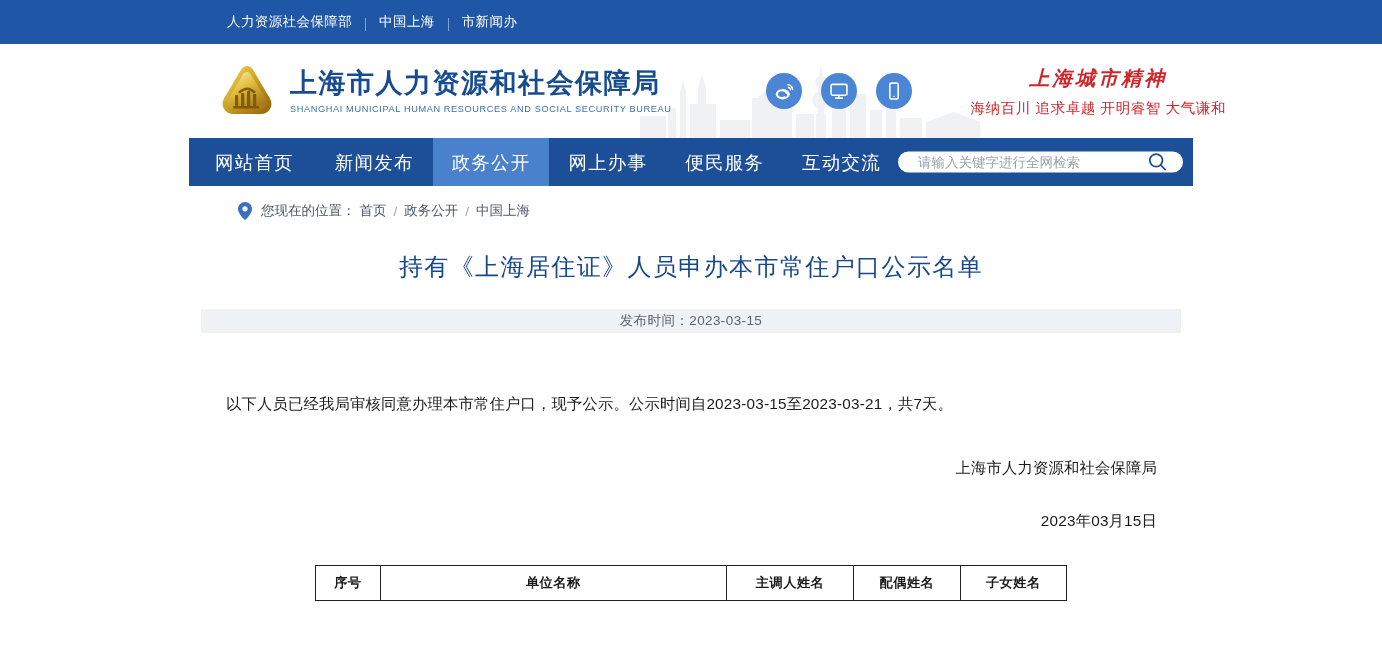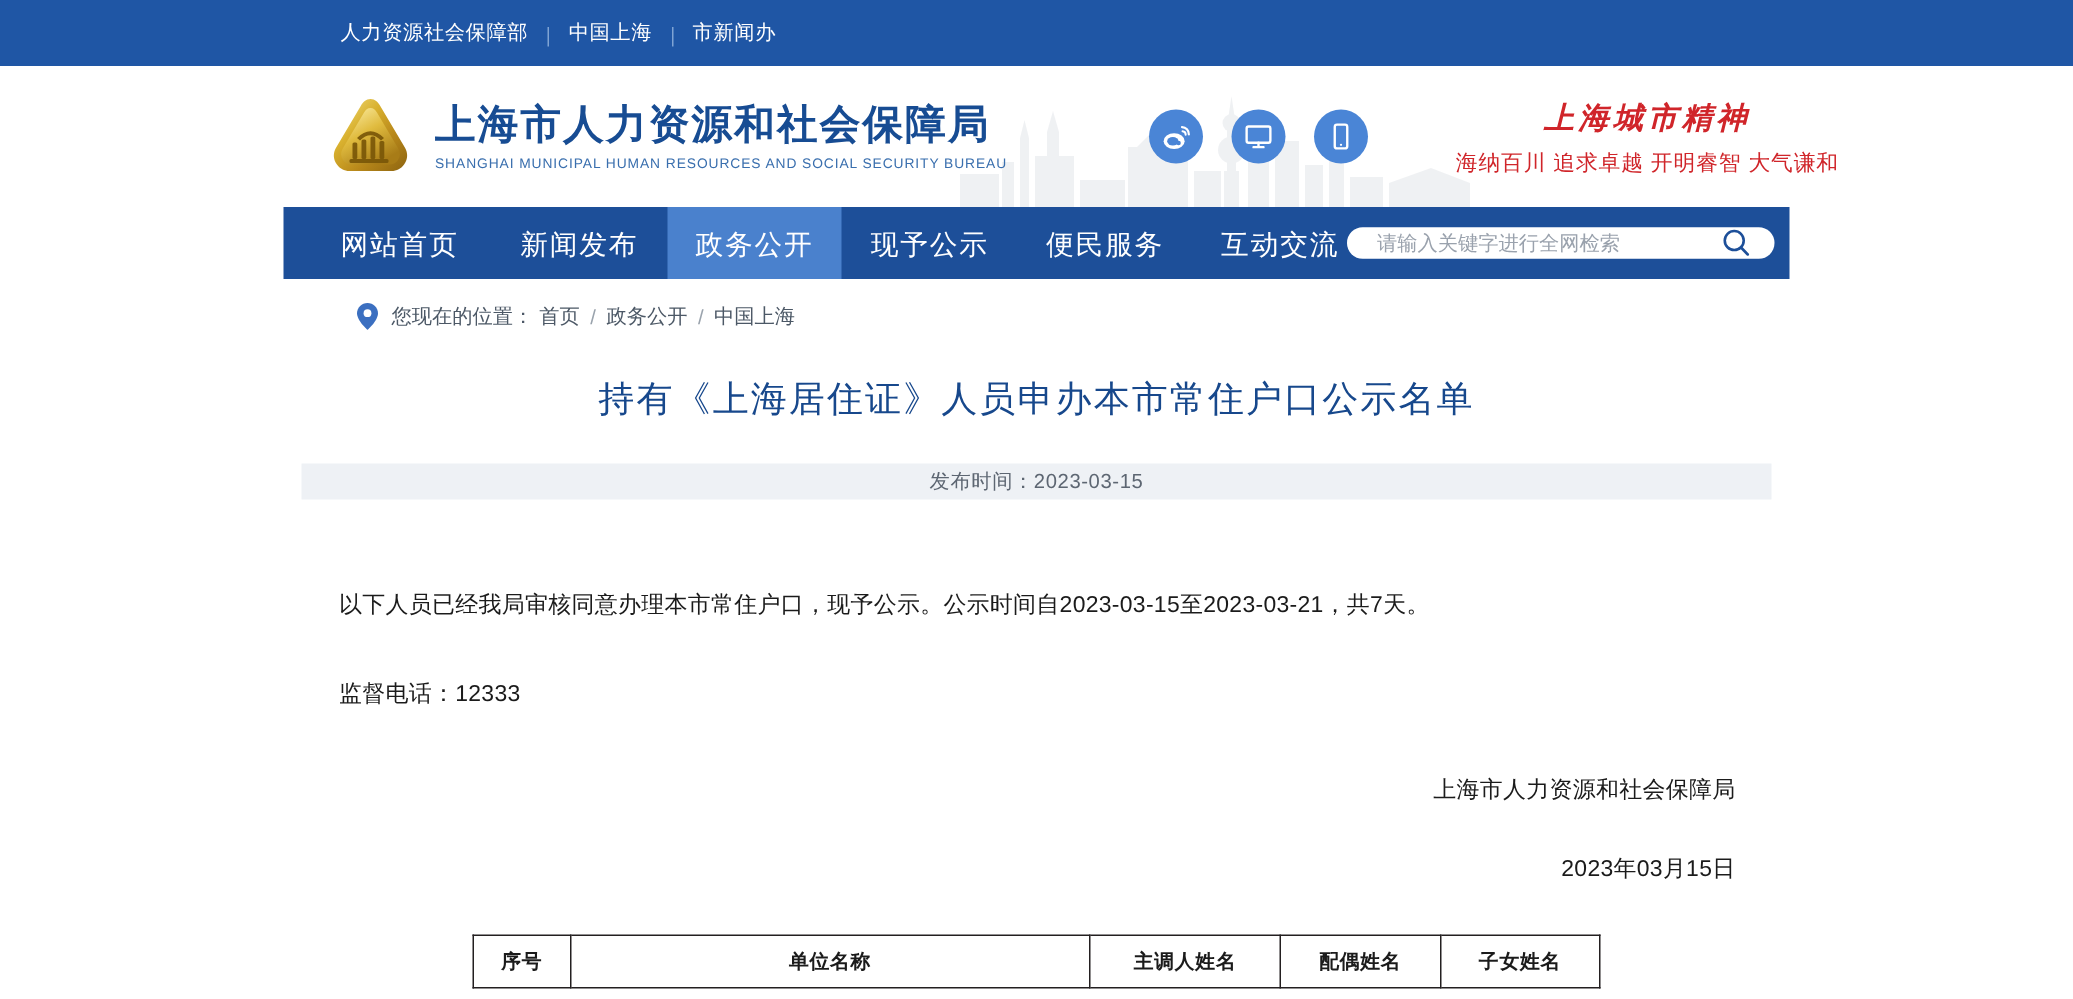--- a/index.html
+++ b/index.html
@@ -78,21 +78,21 @@
   .navwrap { background:#ffffff; }
   .nav {
     width:1004px; margin:0 auto; height:48px; background:#1d4f99;
     display:flex; align-items:center; position:relative;
   }
   .nav-item {
     height:48px; display:flex; align-items:center; justify-content:center;
     color:#ffffff; font-size:18.5px; letter-spacing:1.2px;
     padding:0 19px; cursor:pointer; white-space:nowrap;
   }
-  .nav-item:first-child { padding-left:38px; padding-right:22px; }
+  .nav-item:first-child { padding-left:26px; padding-right:22px; }
   .nav-item.active { background:#4a81cd; }
   .searchbox {
     position:absolute; right:10px; top:50%; transform:translateY(-50%);
     width:285px; height:21px; background:#ffffff; border-radius:18px;
     display:flex; align-items:center; padding:0 14px 0 20px;
   }
   .searchbox input {
     border:none; outline:none; flex:1; font-size:13.5px; color:#333;
     background:transparent; font-family:"Liberation Sans","DejaVu Sans",sans-serif;
   }
@@ -248,21 +248,21 @@
     <div class="slogan-main">上海城市精神</div>
     <div class="slogan-sub">海纳百川 追求卓越 开明睿智 大气谦和</div>
   </div>
 </div>
 
 <div class="navwrap">
   <div class="nav">
     <div class="nav-item">网站首页</div>
     <div class="nav-item">新闻发布</div>
     <div class="nav-item active">政务公开</div>
-    <div class="nav-item">现予公示</div>
+    <div class="nav-item">网上办事</div>
     <div class="nav-item">便民服务</div>
     <div class="nav-item">互动交流</div>
 
     <div class="searchbox">
       <input type="text" placeholder="请输入关键字进行全网检索" style="">
       <svg width="23" height="23" viewBox="0 0 24 24" fill="none" stroke="#1d4f99" stroke-width="1.8">
         <circle cx="10.6" cy="10.3" r="6.6"></circle>
         <path d="M15.5 15.3 L20 20" stroke-linecap="round"></path>
       </svg>
     </div>
@@ -285,21 +285,20 @@
 </div>
 
 <div class="article">
   <div class="title">持有《上海居住证》人员申办本市常住户口公示名单</div>
 
   <div class="datebar">
     <span>发布时间：2023-03-15</span>
   </div>
 
   <div class="body-p p1">以下人员已经我局审核同意办理本市常住户口，现予公示。公示时间自2023-03-15至2023-03-21，共7天。</div>
-  <div class="body-p p2">监督电话：12333</div>
 
   <div class="sign sign1">上海市人力资源和社会保障局</div>
   <div class="sign sign2">2023年03月15日</div>
 </div>
 
 <div class="tblwrap">
   <table class="list">
     <thead>
       <tr>
         <th class="c0">序号</th>

